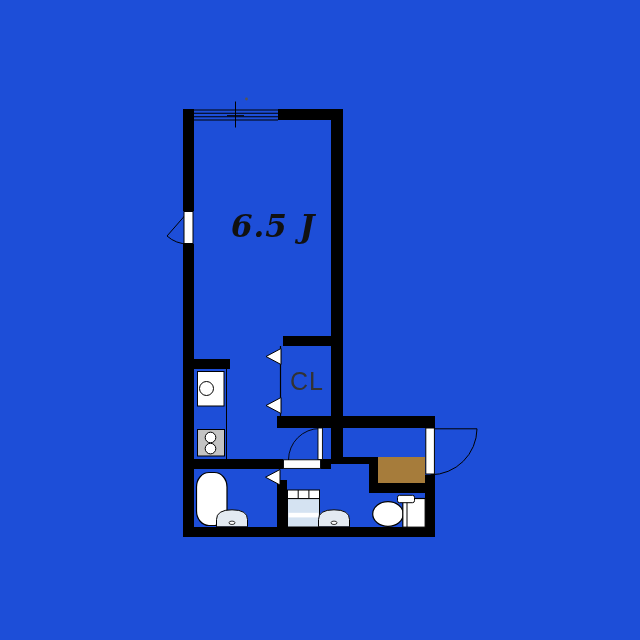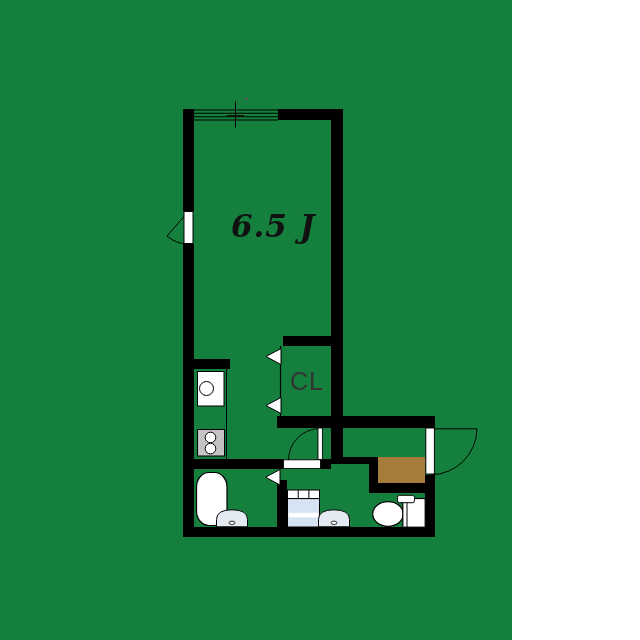--- a/index.html
+++ b/index.html
@@ -1,16 +1,16 @@
 <!DOCTYPE html>
 <html><head>
 <meta charset="utf-8">
 <style>
   html,body{margin:0;padding:0;background:#ffffff;}
-  .stage{position:relative;width:512px;height:640px;background:#15803d;overflow:hidden;
+  .stage{position:relative;width:640px;height:640px;background:#1d4ed8;overflow:hidden;
          font-family:"Liberation Sans",sans-serif;}
   svg{position:absolute;left:0;top:0;}
   .room-label{font-family:"DejaVu Serif","Liberation Serif",serif;
               font-style:italic;font-weight:600;font-size:31px;letter-spacing:1px;}
   .cl-label{font-family:"Liberation Sans",sans-serif;font-weight:400;
             font-size:25px;letter-spacing:1px;}
 </style>
 </head>
 <body>
 

